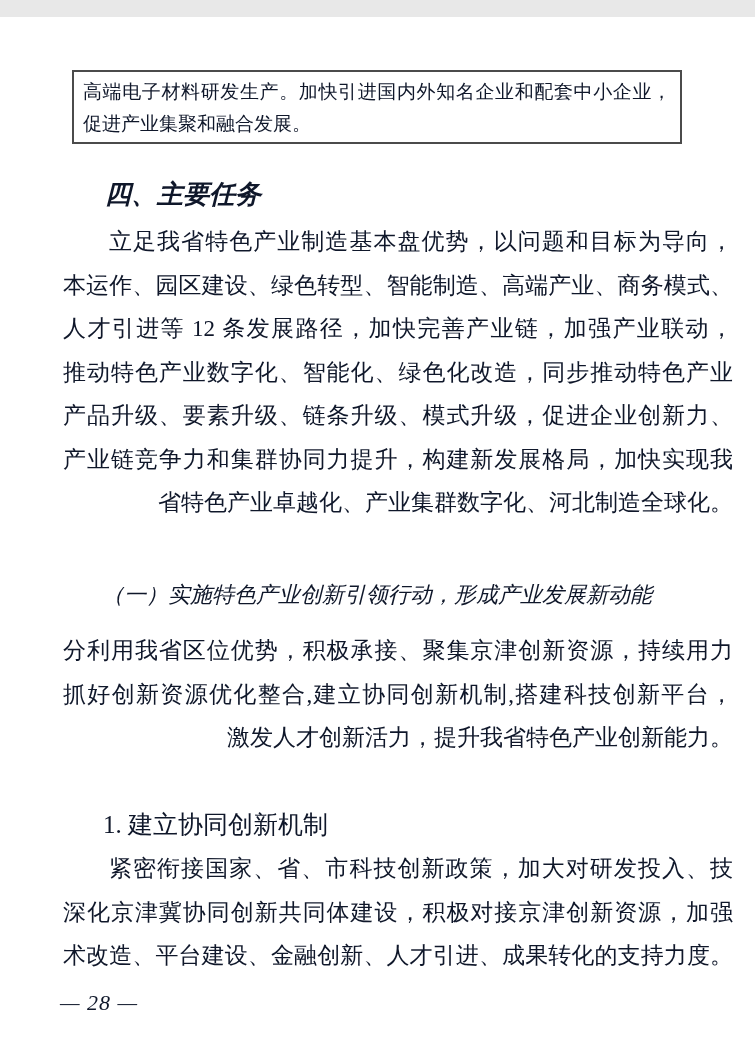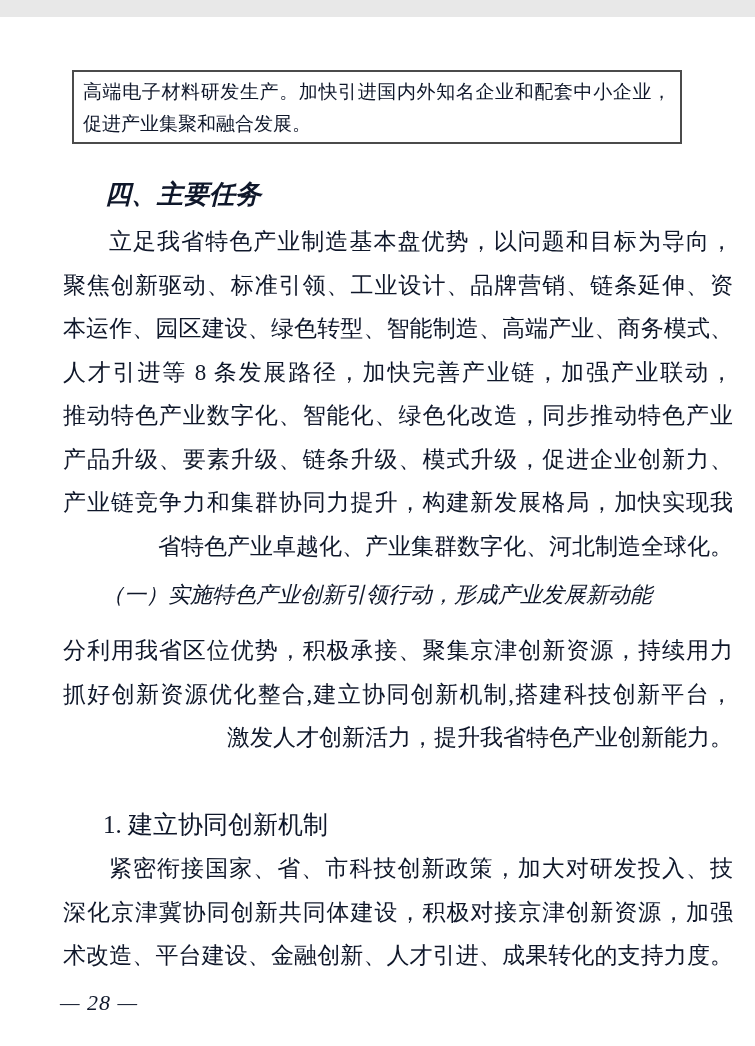--- a/index.html
+++ b/index.html
@@ -69,23 +69,22 @@
 
   <div class="callout">
     <div class="bline j">高端电子材料研发生产。加快引进国内外知名企业和配套中小企业，</div>
     <div class="bline">促进产业集聚和融合发展。</div>
   </div>
 
   <div class="h1">四、主要任务</div>
 
   <div class="para" id="para1">
     <div class="line j ind">立足我省特色产业制造基本盘优势，以问题和目标为导向，</div>
-    <div class="line j">聚焦创新驱动、标准引领、工业设计、品牌营销、链条延伸、资</div>
     <div class="line j">本运作、园区建设、绿色转型、智能制造、高端产业、商务模式、</div>
-    <div class="line j">人才引进等 8 条发展路径，加快完善产业链，加强产业联动，</div>
+    <div class="line j">人才引进等 12 条发展路径，加快完善产业链，加强产业联动，</div>
     <div class="line j">推动特色产业数字化、智能化、绿色化改造，同步推动特色产业</div>
     <div class="line j">产品升级、要素升级、链条升级、模式升级，促进企业创新力、</div>
     <div class="line j">产业链竞争力和集群协同力提升，构建新发展格局，加快实现我</div>
     <div class="line">省特色产业卓越化、产业集群数字化、河北制造全球化。</div>
   </div>
 
   <div class="sub">（一）实施特色产业创新引领行动，形成产业发展新动能</div>
 
   <div class="para" id="para2">
     <div class="line j">分利用我省区位优势，积极承接、聚集京津创新资源，持续用力</div>

